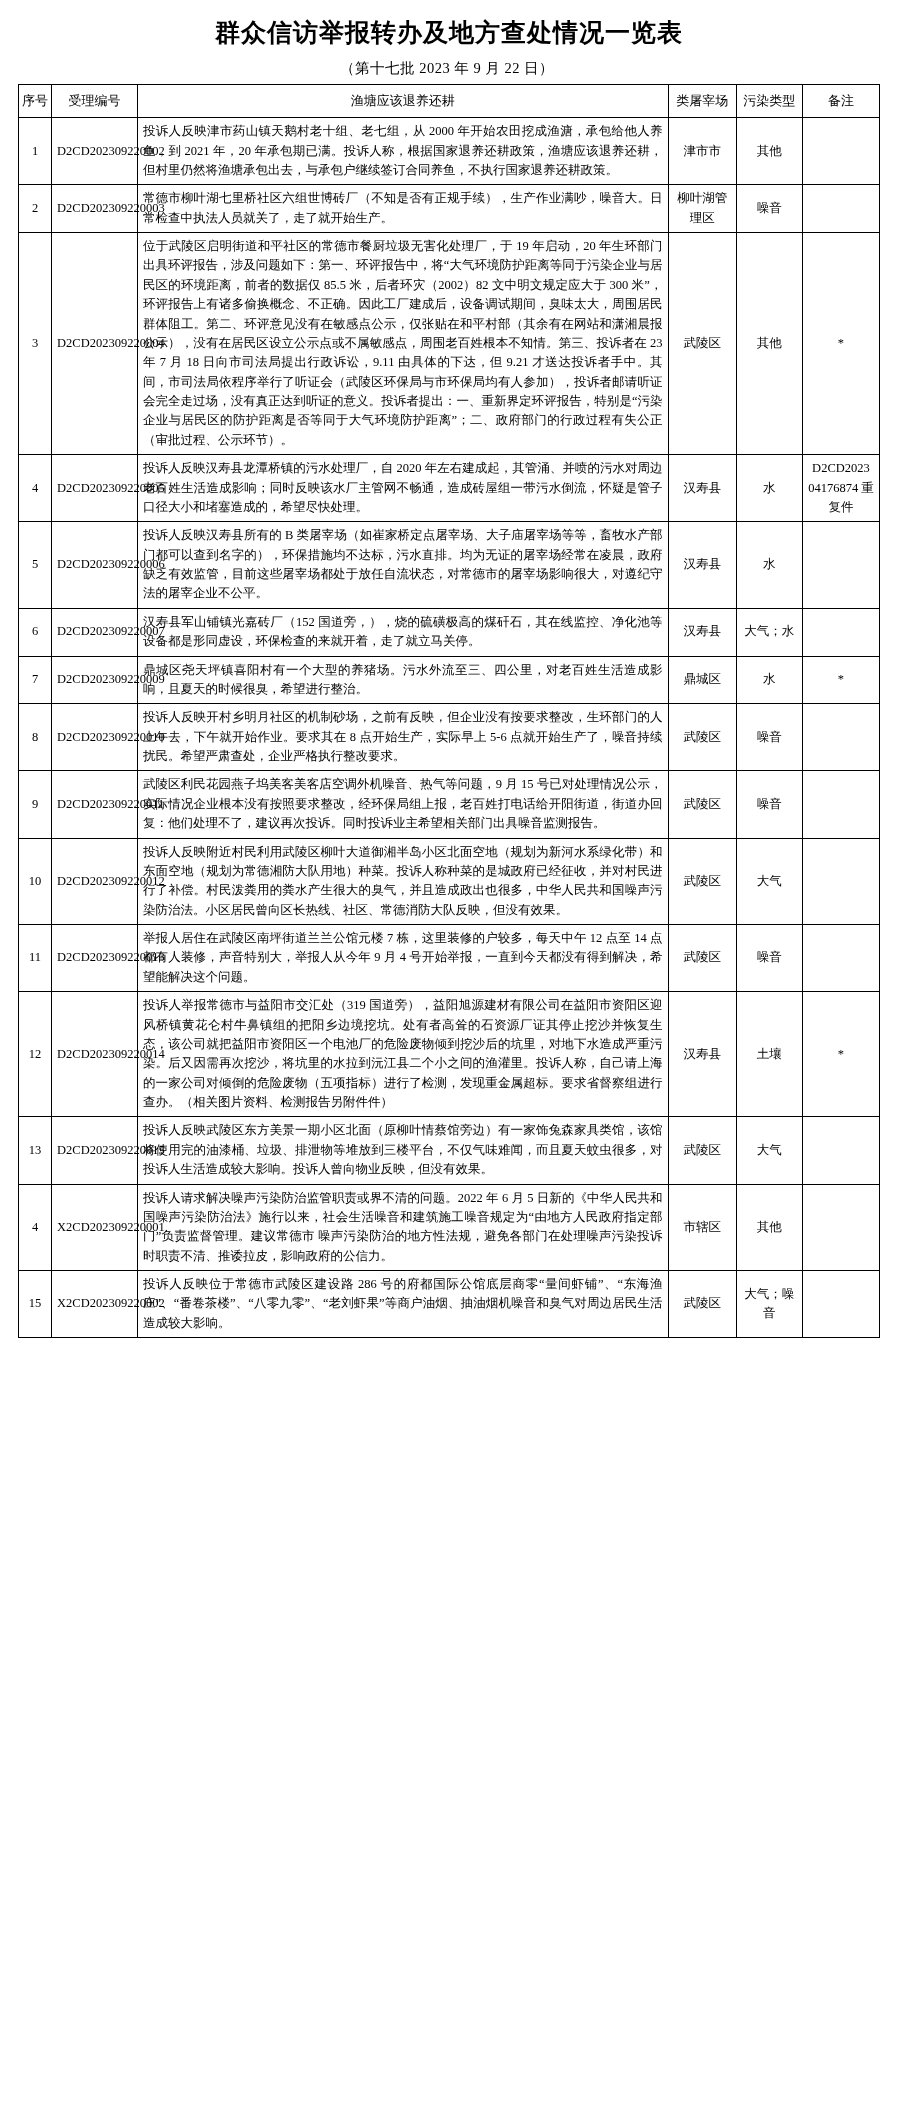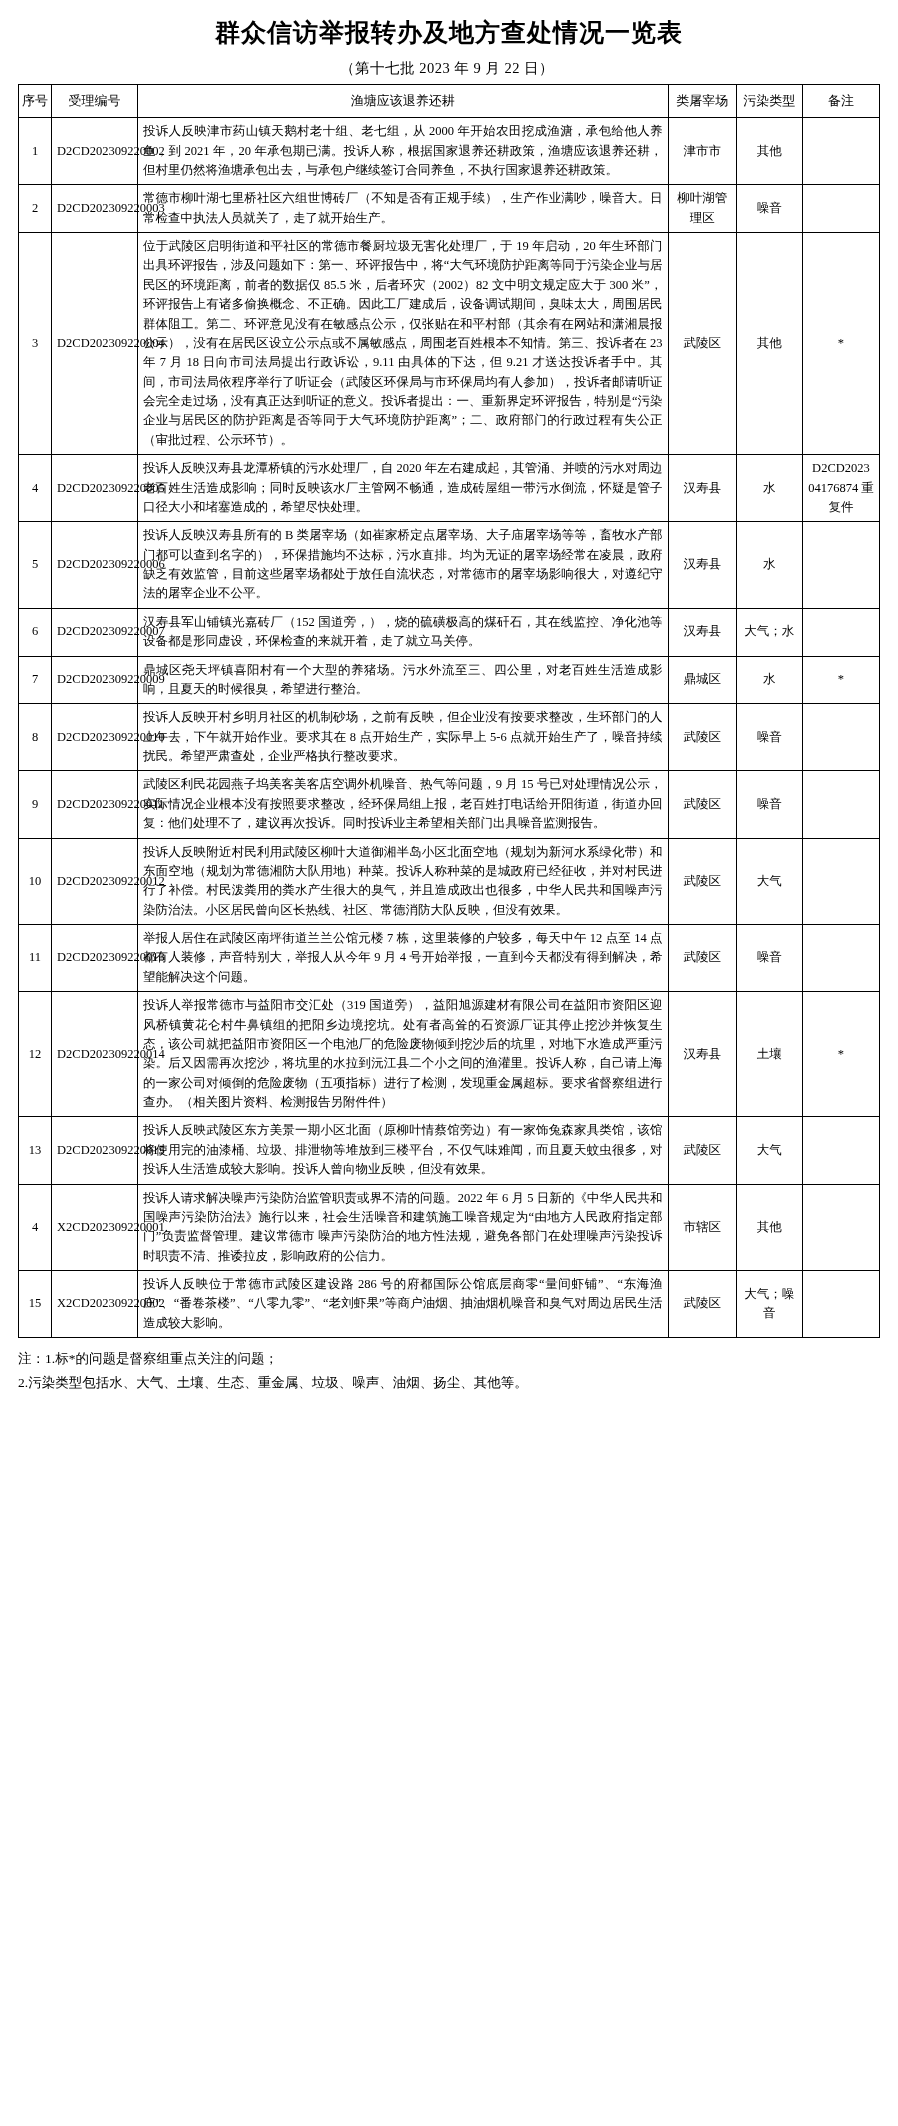--- a/index.html
+++ b/index.html
@@ -224,18 +224,14 @@
         <td class="c-idx">15</td>
         <td class="c-code">X2CD202309220002</td>
         <td class="c-desc">投诉人反映位于常德市武陵区建设路 286 号的府都国际公馆底层商零“量间虾铺”、“东海渔庄”、“番卷茶楼”、“八零九零”、“老刘虾果”等商户油烟、抽油烟机噪音和臭气对周边居民生活造成较大影响。</td>
         <td class="c-region">武陵区</td>
         <td class="c-type">大气；噪音</td>
         <td class="c-remark"></td>
       </tr>
     </tbody>
   </table>
 
-  <div class="notes">
-    <div>注：1.标*的问题是督察组重点关注的问题；</div>
-    <div>2.污染类型包括水、大气、土壤、生态、重金属、垃圾、噪声、油烟、扬尘、其他等。</div>
-  </div>
 
 </div>
 
 </body></html>

